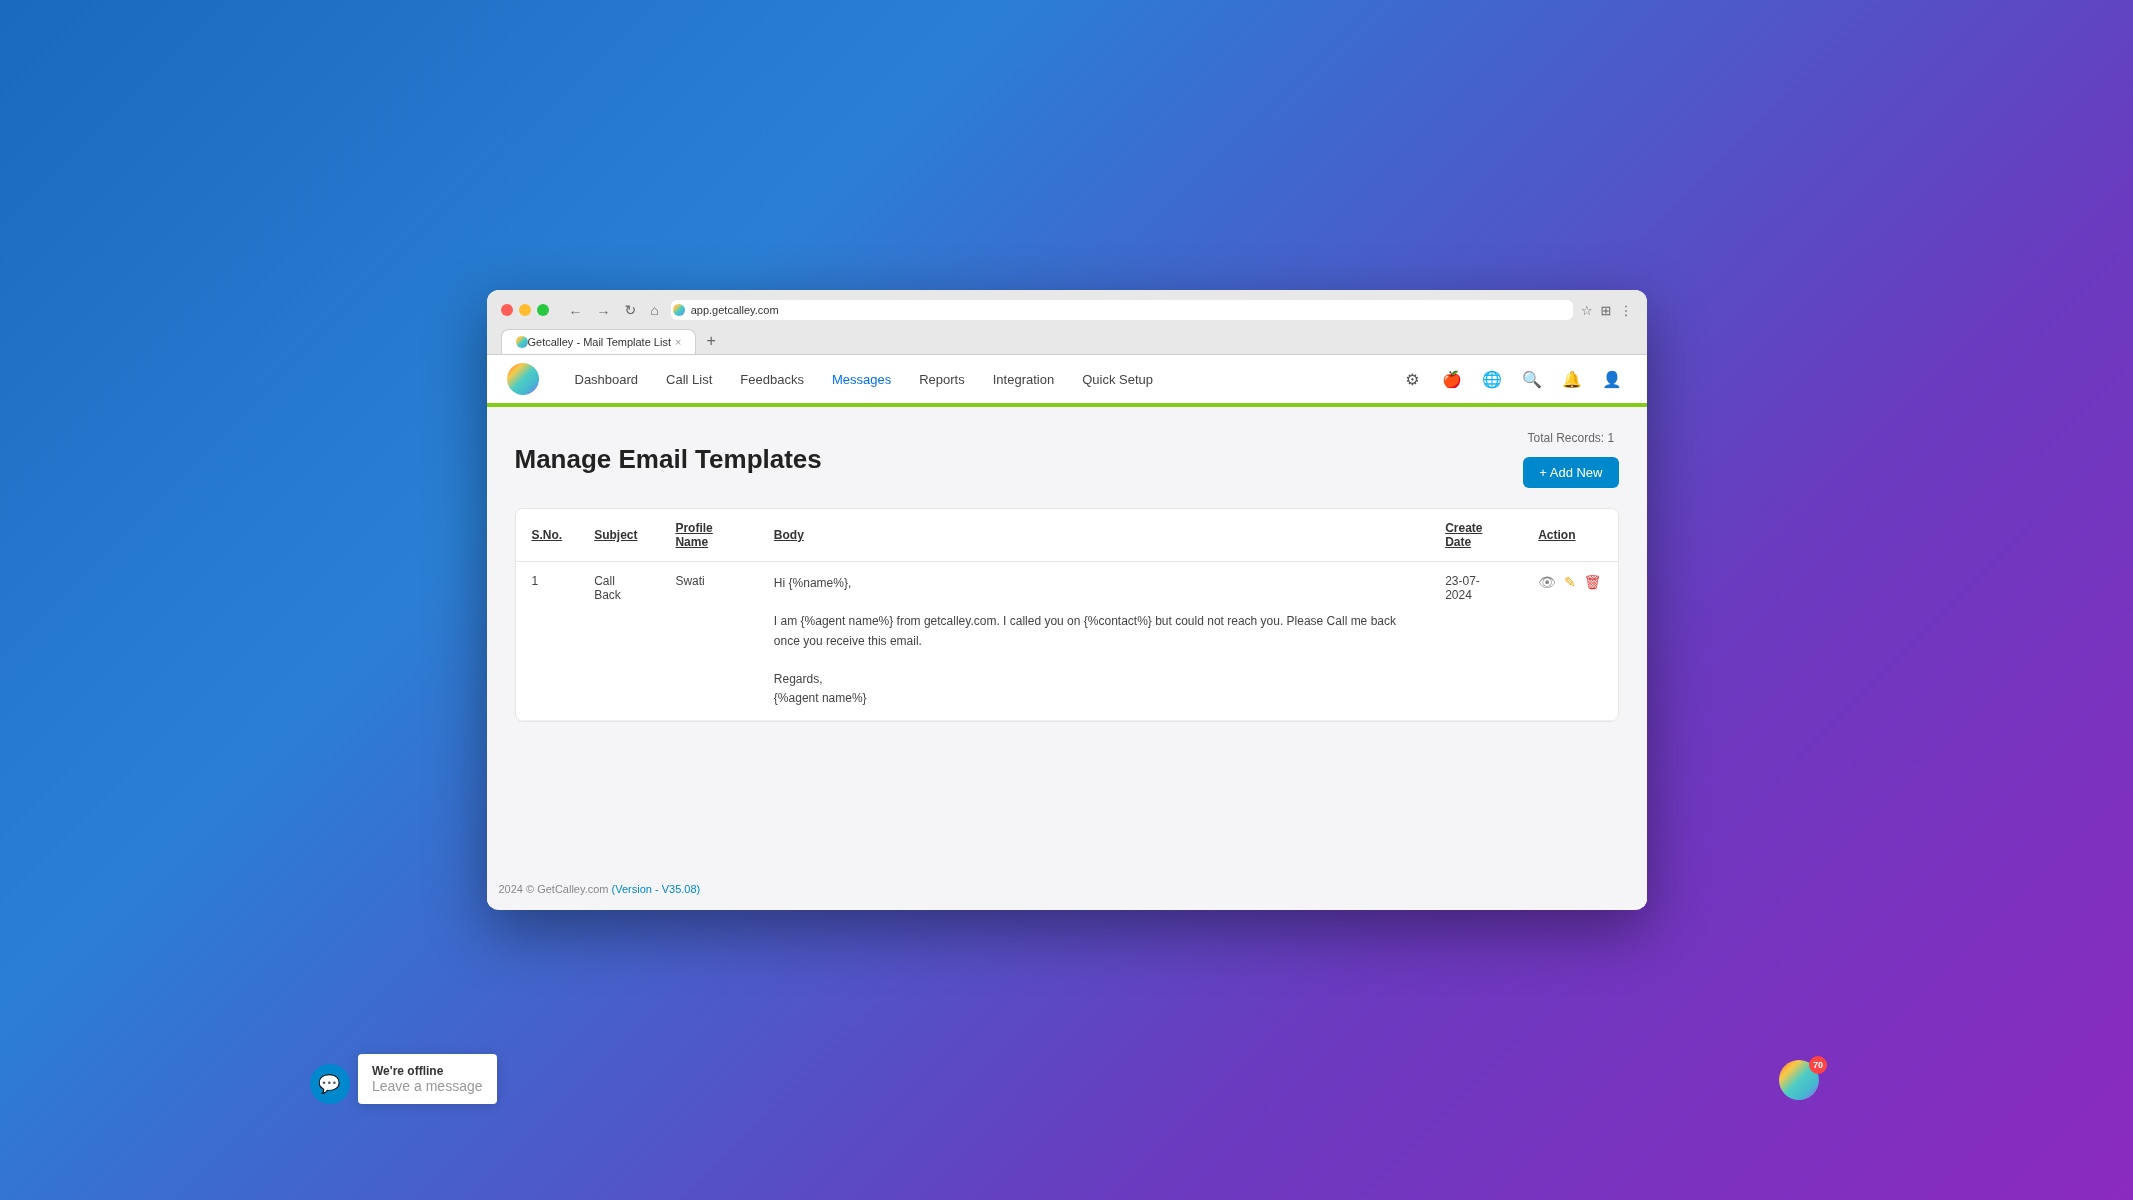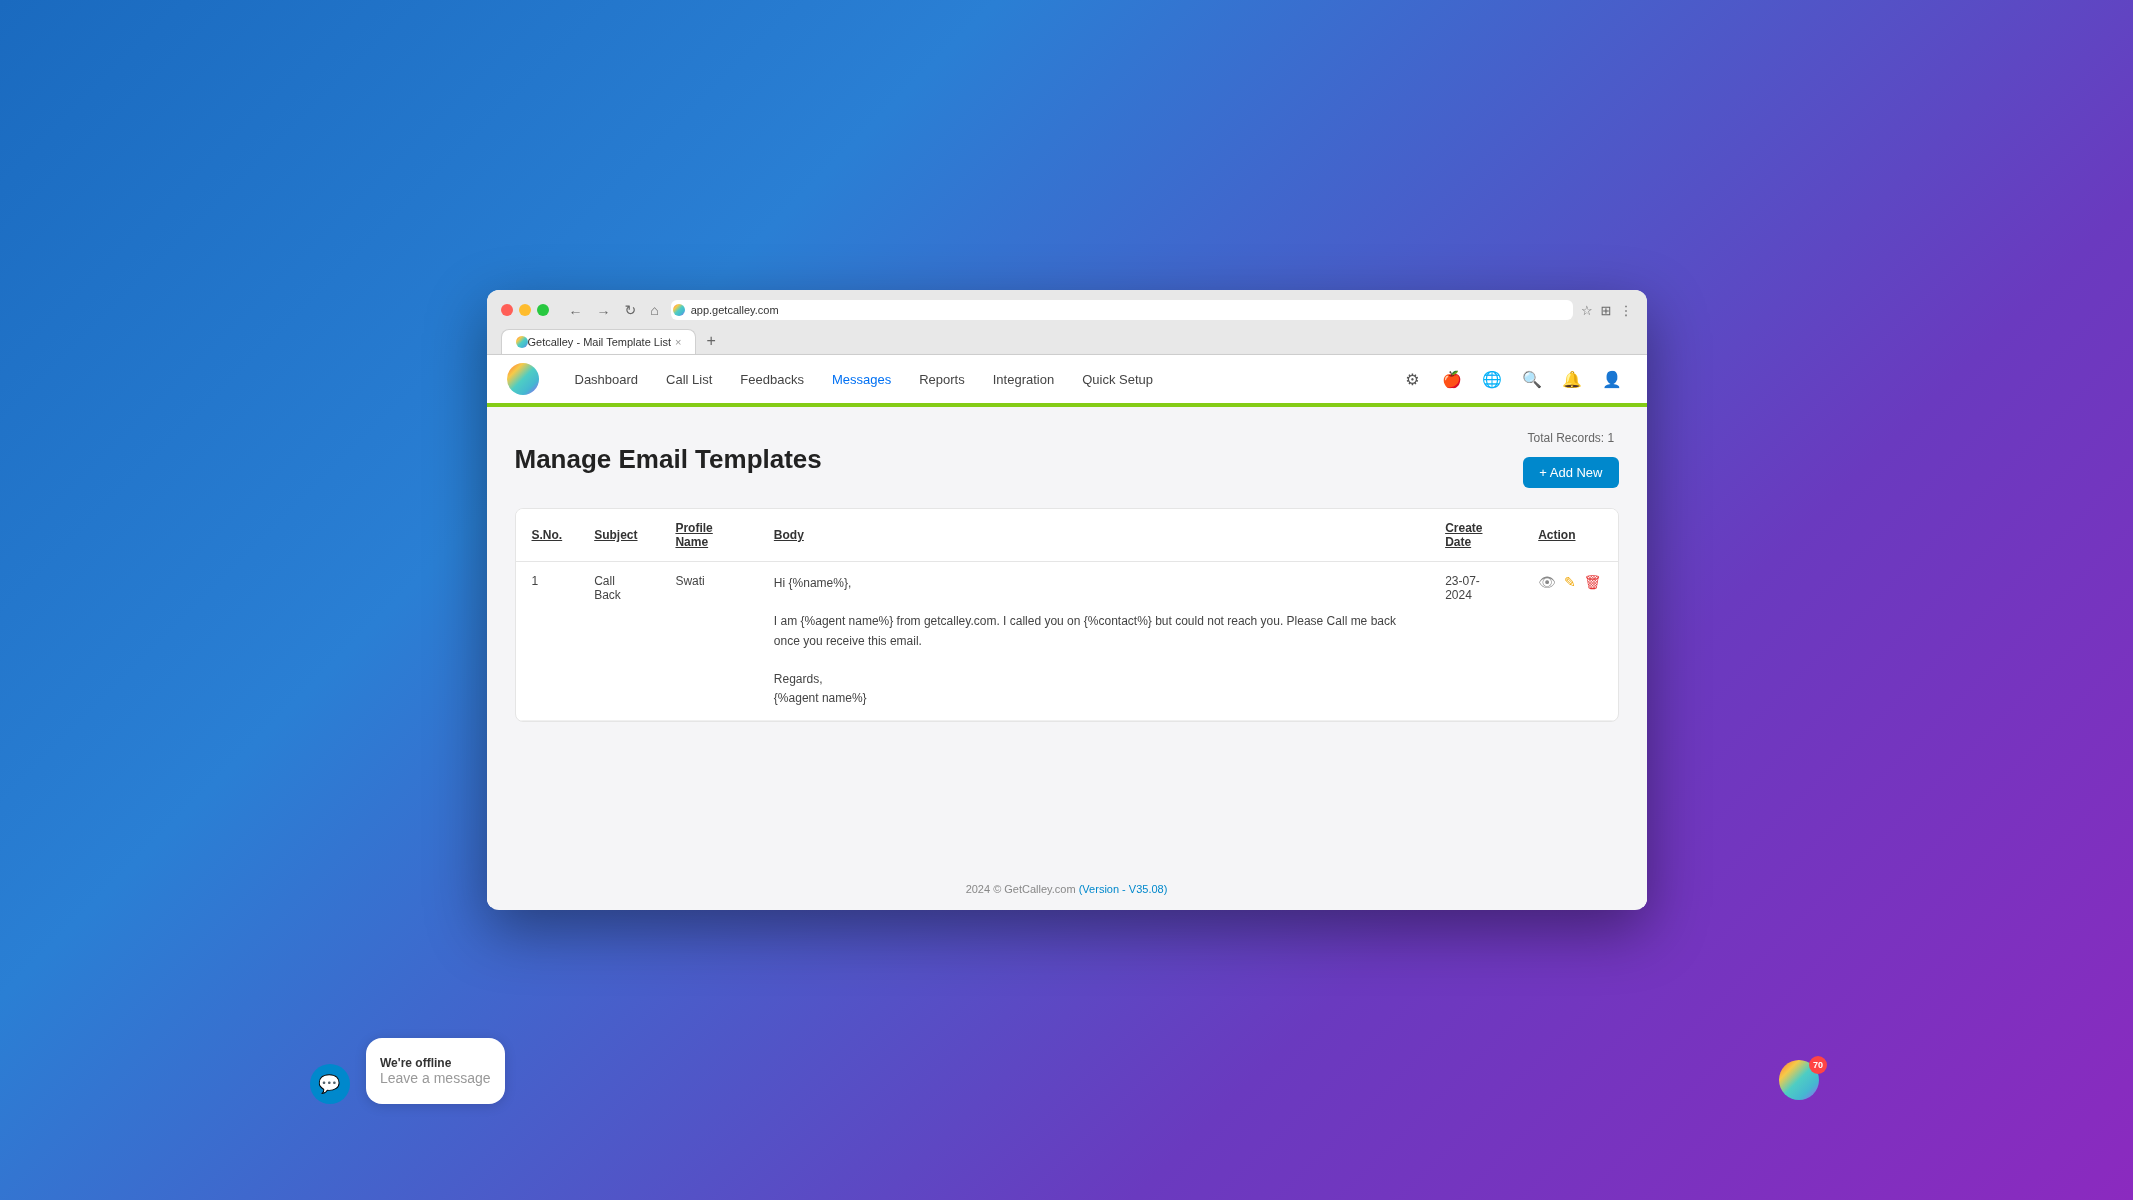--- a/index.html
+++ b/index.html
@@ -308,21 +308,21 @@
       cursor: pointer;
       font-size: 14px;
     }
 
     .icon-view { color: #888; }
     .icon-edit { color: #f0a500; }
     .icon-delete { color: #e53535; }
 
     
     .footer {
-      text-align: center;
+      text-align: left;
       padding: 12px;
       font-size: 11px;
       color: #888;
       background: #f5f5f7;
     }
 
     .footer a { color: #0088cc; text-decoration: none; }
 
     
     .chat-widget {
@@ -343,23 +343,23 @@
       align-items: center;
       justify-content: center;
       cursor: pointer;
       color: white;
       font-size: 18px;
       border: none;
     }
 
     .chat-popup {
       background: white;
-      border-radius: 16px;
-      padding: 18px 14px;
-      margin-left: 16px;
+      border-radius: 4px;
+      padding: 10px 14px;
+      margin-left: 8px;
       box-shadow: 0 2px 12px rgba(0,0,0,0.15);
       font-size: 12px;
     }
 
     .chat-popup-title {
       font-weight: 600;
       color: #333;
       font-size: 12px;
     }
 

